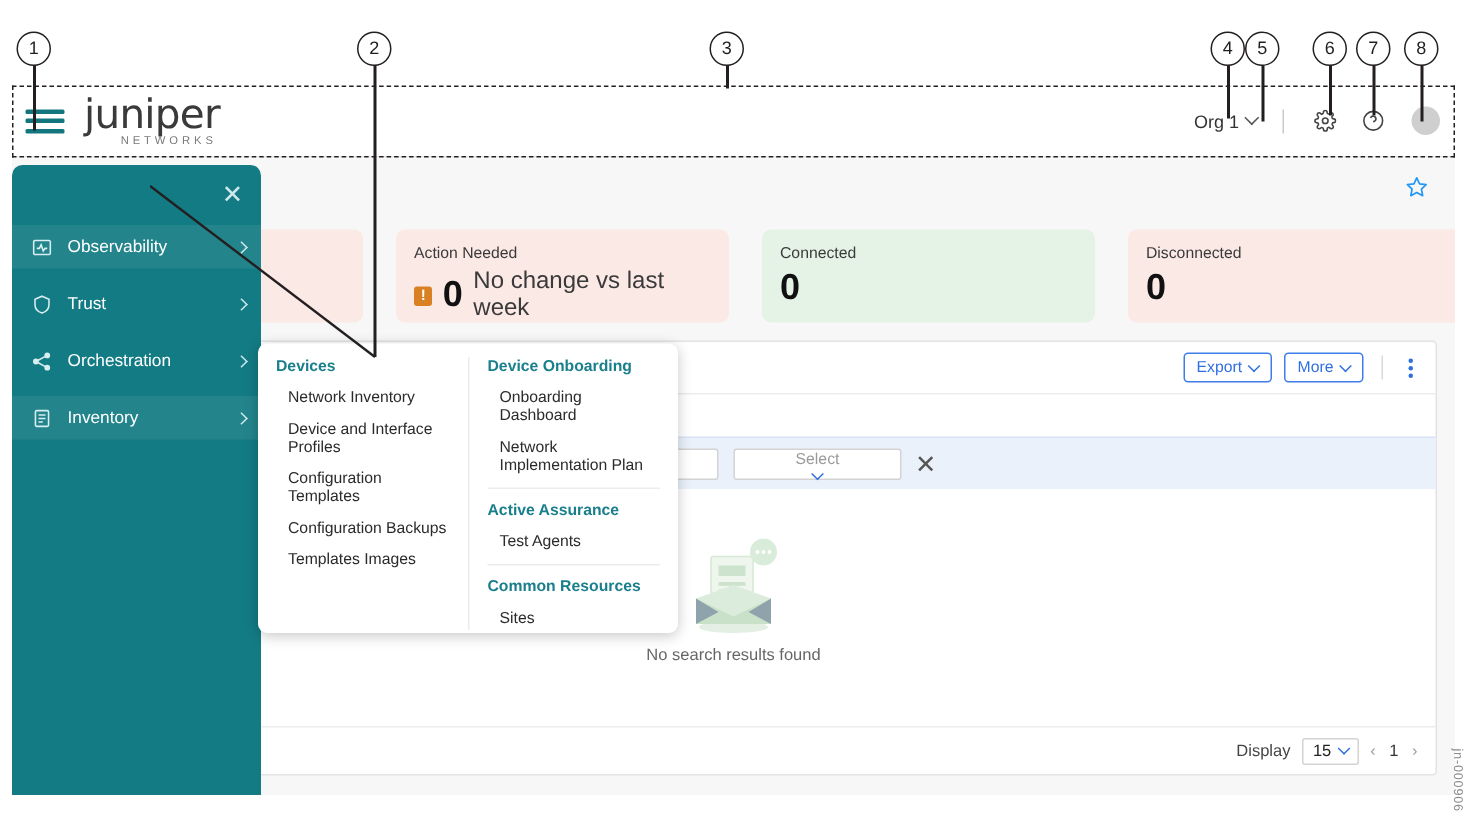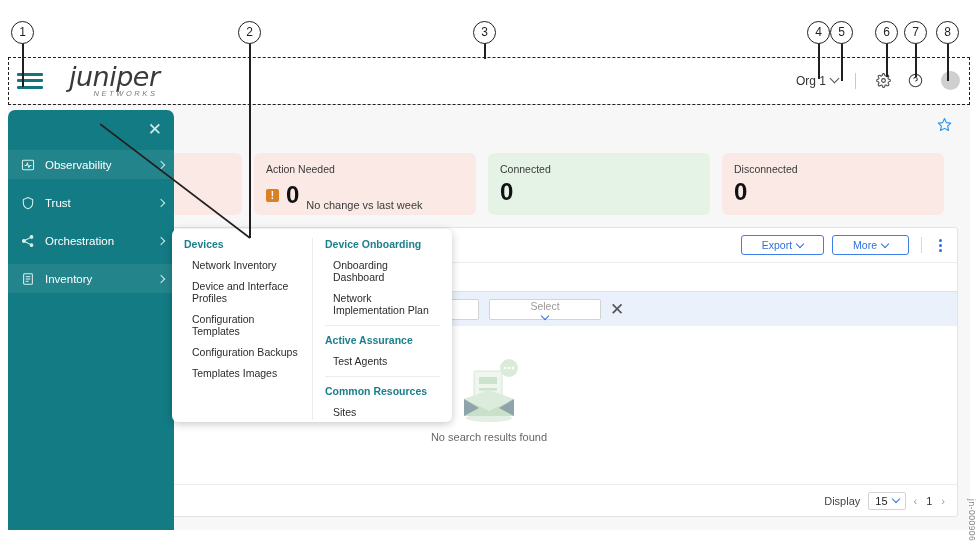--- a/index.html
+++ b/index.html
@@ -56,21 +56,21 @@
     display: flex; align-items: center;
   }
   .hamburger {
     margin-left: 9px; width: 26px; height: 20px;
     display: flex; flex-direction: column; justify-content: space-between;
     padding: 2px 0;
     cursor: pointer;
   }
   .hamburger i { display:block; height: 3px; background: #13767f; border-radius: 1px; }
 
-  .logo { margin-left: 26px; user-select: none; font-style: italic; }
+  .logo { margin-left: 13px; user-select: none; }
   .logo .word {
     font-family: "DejaVu Sans", sans-serif;
     font-size: 27px;
     letter-spacing: -0.5px;
     color: #3a3a3a;
     font-weight: 400;
     line-height: 26px;
   }
   .logo .sub {
     font-size: 7.5px;
@@ -100,47 +100,47 @@
     background: #f7f7f7;
   }
   .page-head { position:relative; height: 46px; }
   .page-title {
     position: absolute; left: 18px; top: 10px;
     font-size: 21px; color: #4a4a4a; font-weight: 400;
   }
   .star { position:absolute; right: 18px; top: 12px; cursor:pointer; }
 
   
-  .cards { position:absolute; left: 12px; top: 48px; display:flex; gap: 12px; }
+  .cards { position:absolute; left: 12px; top: 48px; display:flex; gap: 22px; }
   .card {
     width: 222px; height: 62px;
     border-radius: 6px;
     padding: 10px 12px 0 12px;
   }
   .card.pink { background: #fbe9e6; }
   .card.green { background: #e5f3e6; }
   .card-label { font-size: 10.5px; color: #3a3a3a; }
   .card-row { display:flex; align-items:center; gap: 7px; margin-top: 4px;}
   .card-num { font-size: 24px; font-weight: 700; color: #111; line-height: 26px; }
   .warn-badge {
     width: 13px; height: 13px; background:#d98022; border-radius:2px;
     color:#fff; font-size:10px; font-weight:700; line-height:13px; text-align:center;
   }
-  .card-note { font-size: 11px; color: #3a3a3a; margin-top: 20px; }
+  .card-note { font-size: 16px; color: #3a3a3a; }
 
   
   .panel {
     position:absolute; left: 12px; top: 122px;
     width: 938px; height: 290px;
     background:#fff; border:1px solid #e3e3e3; border-radius: 3px;
   }
   .panel-toolbar { height: 34px; display:flex; align-items:center; justify-content:flex-end; padding-right: 10px; gap: 8px;}
   .btn-out {
     border: 1px solid #3f7ee8; color:#2f6fe0; background:#fff;
-    border-radius: 3px; font-size: 10.5px; padding: 3px 20px;
+    border-radius: 3px; font-size: 10.5px; padding: 3px 8px;
     display:flex; align-items:center; gap:5px; cursor:pointer;
   }
   .chev-blue { width:6px; height:6px; border-right:1.3px solid #2f6fe0; border-bottom:1.3px solid #2f6fe0;
                transform: rotate(45deg); margin-top:-3px; }
   .tb-sep { width:1px; height:16px; background:#d9d9d9; margin: 0 4px; }
   .kebab { display:flex; flex-direction:column; gap:2px; cursor:pointer; padding: 2px 5px;}
   .kebab i { width:3px; height:3px; border-radius:50%; background:#2f6fe0; }
 
   .thead {
     display:flex; align-items:center; height: 30px;

